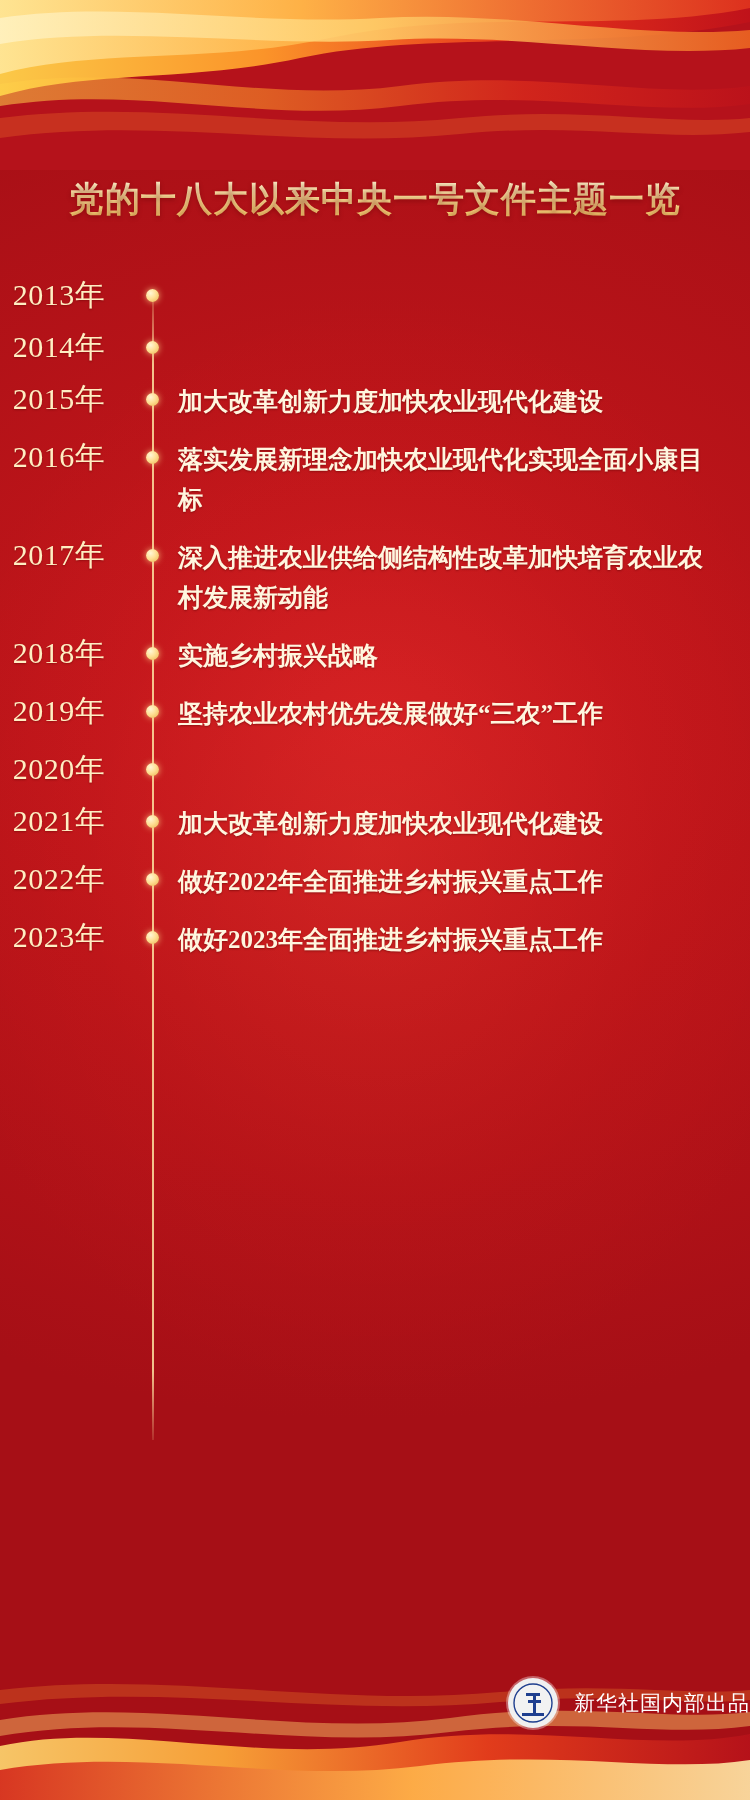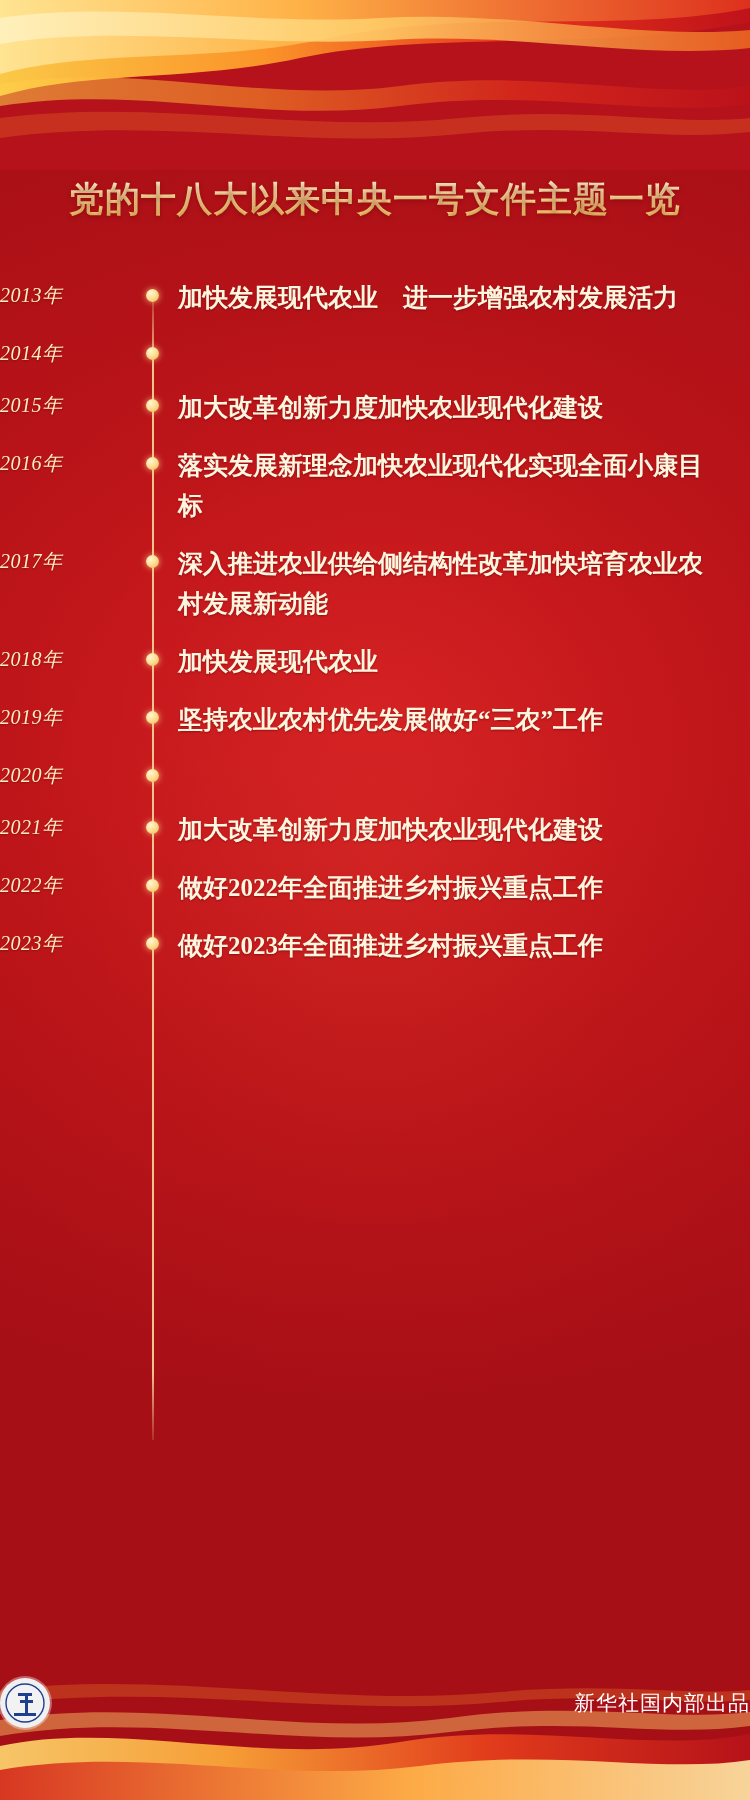--- a/index.html
+++ b/index.html
@@ -77,29 +77,28 @@
   .row {
     position: relative;
     display: flex;
     align-items: flex-start;
     padding: 0 0 0 0;
     margin-bottom: 18px;
   }
   .year {
     width: 140px;
     flex: 0 0 140px;
-    text-align: left;
+    text-align: center;
     padding-right: 22px;
-    font-size: 20px;
+    font-size: 30px;
     color: #ffeec2;
     line-height: 34px;
     letter-spacing: 0.5px;
     font-family: "Liberation Serif", serif;
     text-shadow: 0 1px 2px rgba(80,0,0,0.4);
-    font-style: italic;
   }
   .dot-wrap {
     position: relative;
     width: 24px;
     flex: 0 0 24px;
     height: 34px;
     display: flex;
     align-items: center;
     justify-content: center;
   }
@@ -121,21 +120,21 @@
     text-shadow: 0 1px 2px rgba(80,0,0,0.45);
   }
 
   
   .footer {
     position: absolute;
     left: 0; bottom: 72px;
     width: 750px;
     display: flex;
     align-items: center;
-    justify-content: space-between;
+    justify-content: flex-end;
     gap: 16px;
   }
   .logo-circle {
     width: 50px; height: 50px;
     border-radius: 50%;
     background: #f0f0f0;
     display: flex; align-items: center; justify-content: center;
     box-shadow: 0 0 0 2px rgba(255,255,255,0.35);
   }
   .footer-text {
@@ -184,21 +183,20 @@
   <div class="title">党的十八大以来中央一号文件主题一览</div>
 
   <div class="timeline">
     <div class="axis"></div>
 
     <div class="row">
       <div class="year">2013年</div>
       <div class="dot-wrap">
           <span class="dot"></span>
         </div>
-      <div class="desc">加快发展现代农业　进一步增强农村发展活力</div>
     </div>
 
     <div class="row">
       <div class="year">2014年</div>
       <div class="dot-wrap">
           <span class="dot"></span>
         </div>
     </div>
 
     <div class="row">
@@ -223,21 +221,21 @@
           <span class="dot"></span>
         </div>
       <div class="desc">深入推进农业供给侧结构性改革加快培育农业农村发展新动能</div>
     </div>
 
     <div class="row">
       <div class="year">2018年</div>
       <div class="dot-wrap">
           <span class="dot"></span>
         </div>
-      <div class="desc">加快发展现代农业</div>
+      <div class="desc">实施乡村振兴战略</div>
     </div>
 
     <div class="row">
       <div class="year">2019年</div>
       <div class="dot-wrap">
           <span class="dot"></span>
         </div>
       <div class="desc">坚持农业农村优先发展做好“三农”工作</div>
     </div>
 

